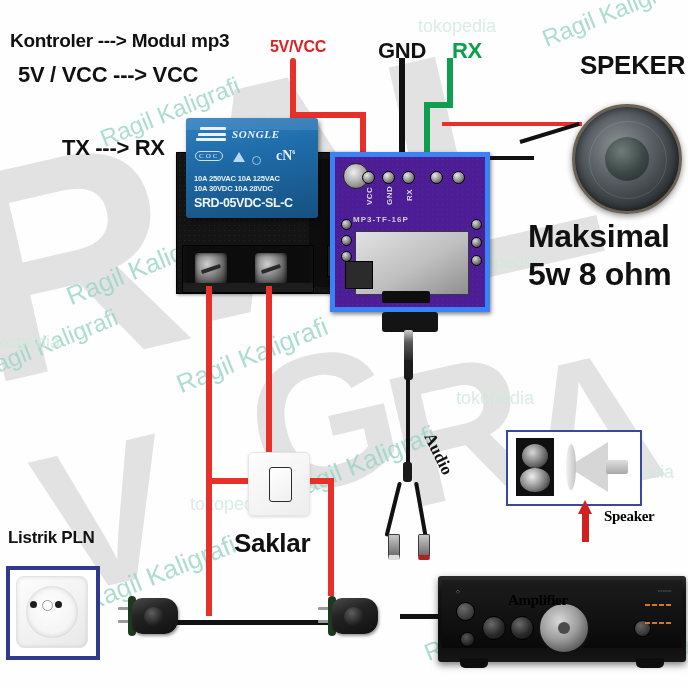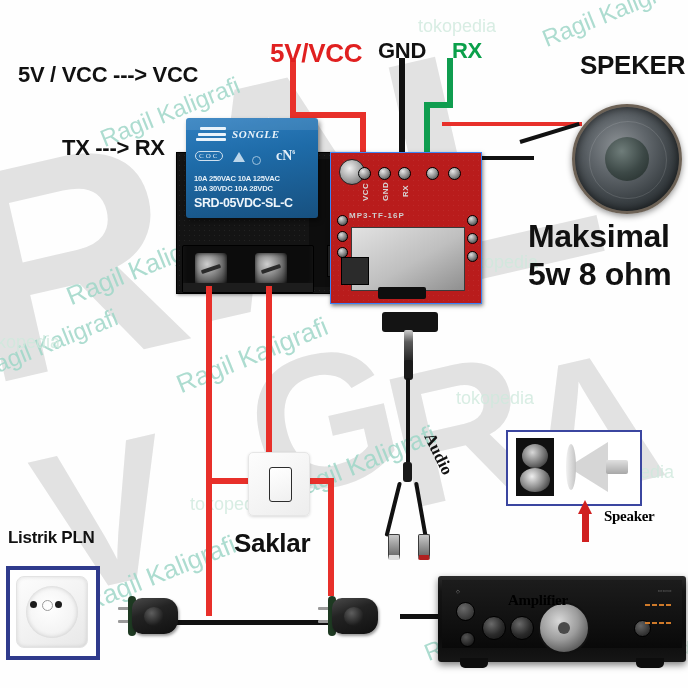--- a/index.html
+++ b/index.html
@@ -62,22 +62,22 @@
       border:1px solid #000;border-radius:2px;box-shadow:inset 0 -6px 6px rgba(255,255,255,.06);}
   .screw{position:absolute;top:7px;width:32px;height:32px;border-radius:4px;
       background:radial-gradient(circle at 38% 35%,#cfcfcf 0%,#8a8a8a 38%,#4a4a4a 72%,#1b1b1b 100%);
       box-shadow:inset 0 0 4px rgba(0,0,0,.8);}
   .screw:before{content:"";position:absolute;left:6px;top:14px;width:20px;height:4px;
       background:#2a2a2a;transform:rotate(-18deg);border-radius:1px;}
   .screw.s1{left:12px;} .screw.s2{left:72px;}
   .term-lip{position:absolute;left:0;bottom:0;width:100%;height:9px;background:#1d1d1d;}
 
   
-  #mp3{position:absolute;left:330px;top:152px;width:150px;height:150px;background:#b91c1c;
-       border:1px solid #3b82f6;box-shadow:1px 2px 4px rgba(0,0,0,.5);}
+  #mp3{position:absolute;left:330px;top:152px;width:150px;height:150px;background:#4c1d95;
+       border:5px solid #3b82f6;box-shadow:1px 2px 4px rgba(0,0,0,.5);}
   .pcb-dots{position:absolute;inset:0;
        background-image:radial-gradient(circle,rgba(255,255,255,.06) .6px,transparent .7px);
        background-size:5px 5px;}
   .cap{position:absolute;left:8px;top:6px;width:24px;height:24px;border-radius:50%;
        background:radial-gradient(circle at 40% 35%,#f0f0f0,#9a9a9a 60%,#555);
        border:1px solid #222;}
   .hdr-pin{position:absolute;width:11px;height:11px;border-radius:50%;
        background:radial-gradient(circle at 35% 30%,#e7e7e7,#8c8c8c 55%,#3a3a3a);border:1px solid #000;}
   .pinlabel{position:absolute;font-size:8px;font-weight:700;color:#d8d8d8;
        transform:rotate(-90deg);transform-origin:left top;letter-spacing:.5px;}
@@ -370,24 +370,25 @@
     <div class="knob" style="left:108px;"></div>
     <div class="dial"></div>
     <div class="smallknob"></div>
     <div class="leds">
       <i></i><i></i><i></i><i></i><i></i><i></i><i></i><i></i>
     </div>
     <div class="foot" style="left:22px;"></div>
     <div class="foot" style="right:22px;"></div>
   </div>
 
+  <div class="lbl" style="left:10px;top:30px;font-size:19px;">Kontroler ---&gt; Modul mp3</div>
   <div class="lbl" style="left:18px;top:62px;font-size:22px;">5V / VCC ---&gt; VCC</div>
   <div class="lbl" style="left:62px;top:122px;font-size:22px;margin-top:13px;">TX ---&gt; RX</div>
 
-  <div class="lbl red" style="left:270px;top:38px;font-size:26px;">5V/VCC</div>
+  <div class="lbl red" style="left:270px;top:38px;font-size:16px;">5V/VCC</div>
   <div class="lbl" style="left:378px;top:38px;font-size:22px;">GND</div>
   <div class="lbl green" style="left:452px;top:38px;font-size:22px;">RX</div>
 
   <div class="lbl" style="left:580px;top:50px;font-size:26px;">SPEKER</div>
   <div class="lbl" style="left:528px;top:218px;font-size:32px;">Maksimal</div>
   <div class="lbl" style="left:528px;top:256px;font-size:32px;">5w 8 ohm</div>
 
   <div class="lbl" style="left:8px;top:528px;font-size:17px;">Listrik PLN</div>
   <div class="lbl" style="left:234px;top:528px;font-size:26px;">Saklar</div>
 

